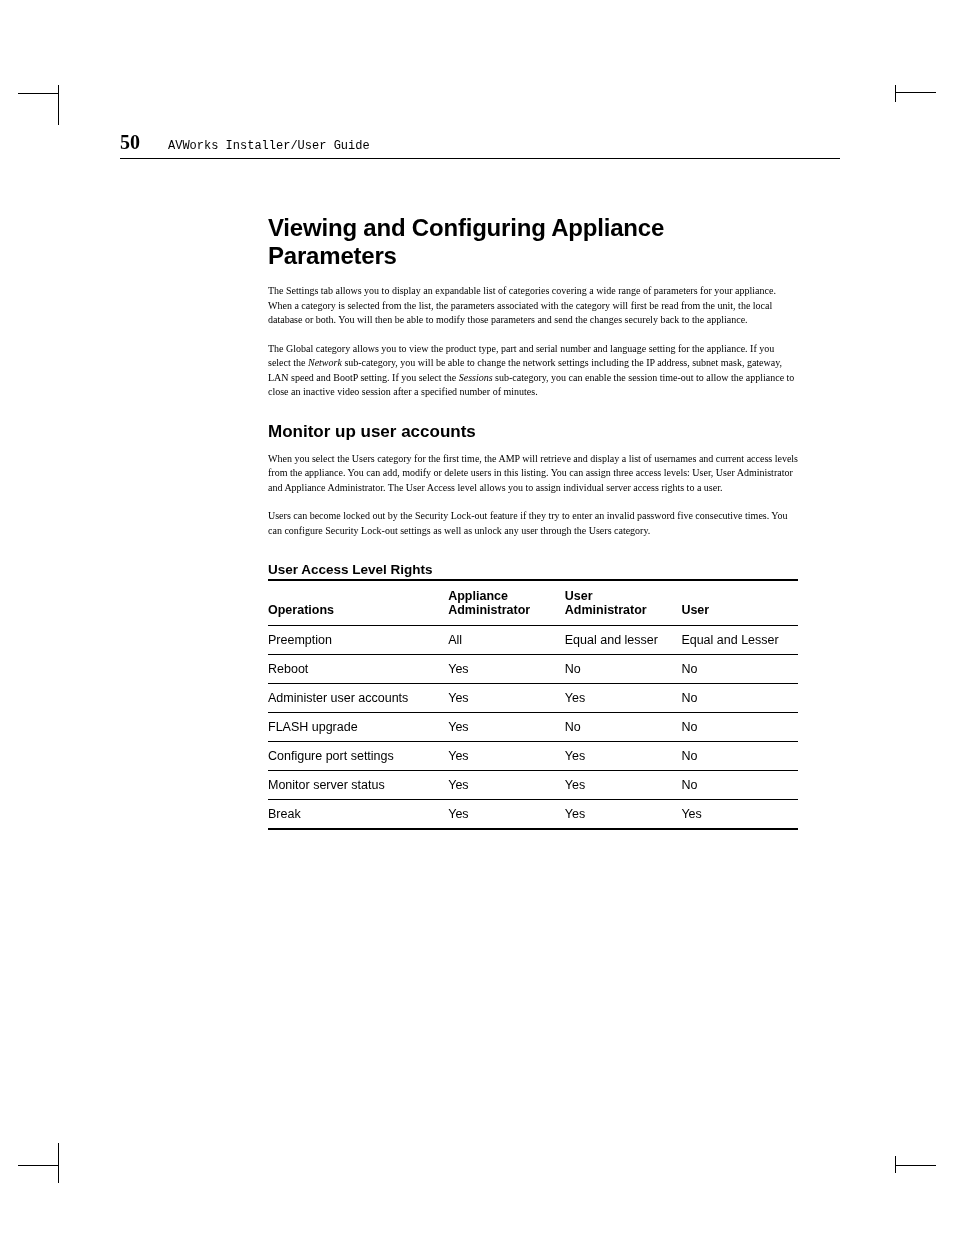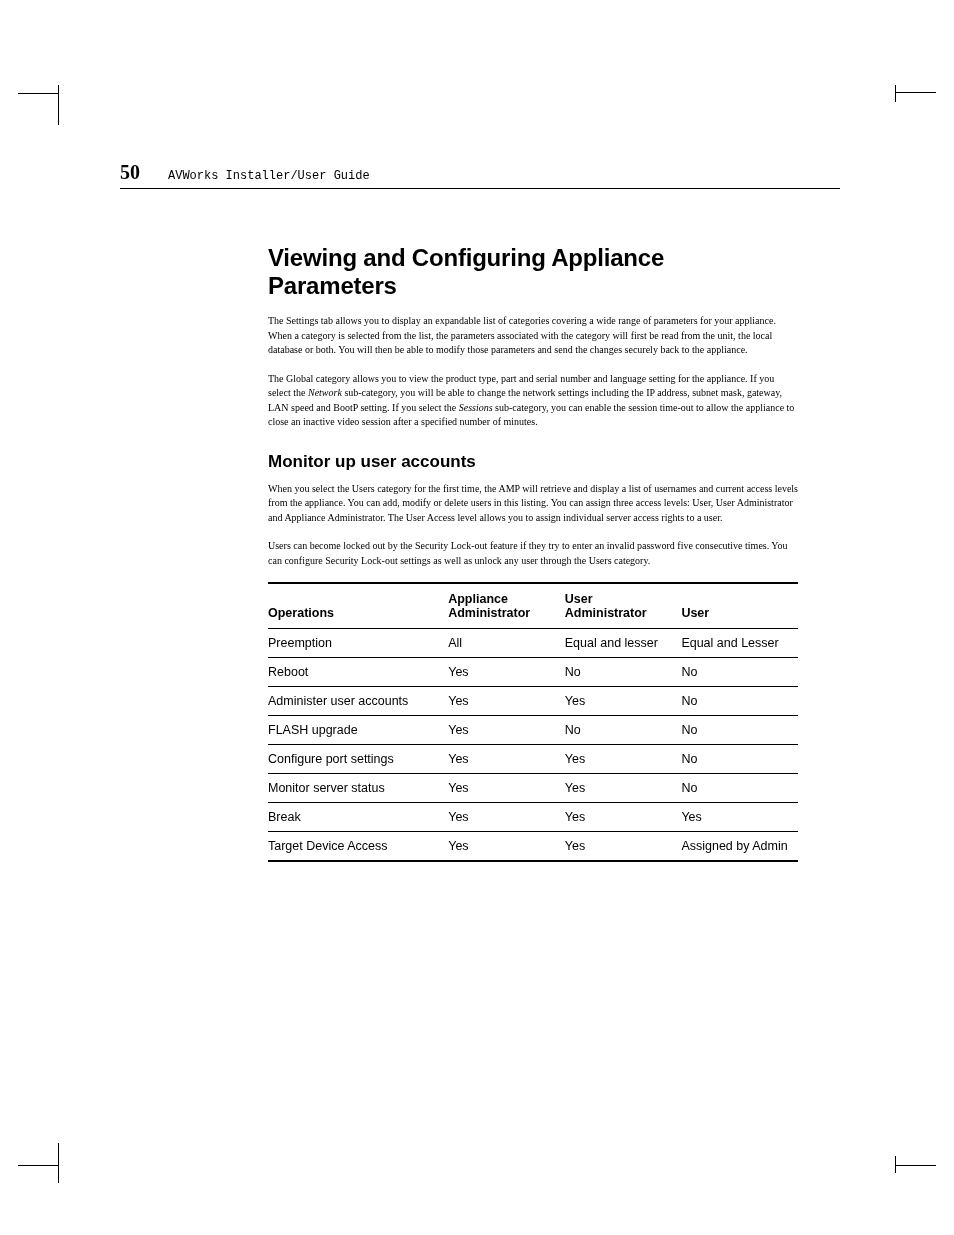--- a/index.html
+++ b/index.html
@@ -16,21 +16,21 @@
   .crop-tl-v { position: absolute; top: 85px; left: 58px; width: 1px; height: 40px; background: #000; }
   .crop-tr-h { position: absolute; top: 92px; right: 18px; width: 40px; height: 1px; background: #000; }
   .crop-tr-v { position: absolute; top: 85px; right: 58px; width: 1px; height: 17px; background: #000; }
   .crop-bl-h { position: absolute; bottom: 69px; left: 18px; width: 40px; height: 1px; background: #000; }
   .crop-bl-v { position: absolute; bottom: 52px; left: 58px; width: 1px; height: 40px; background: #000; }
   .crop-br-h { position: absolute; bottom: 69px; right: 18px; width: 40px; height: 1px; background: #000; }
   .crop-br-v { position: absolute; bottom: 62px; right: 58px; width: 1px; height: 17px; background: #000; }
 
   .page {
     position: absolute;
-    top: 161px;
+    top: 131px;
     left: 120px;
     width: 720px;
   }
   .header-row {
     display: flex;
     align-items: baseline;
     border-bottom: 1px solid #000;
     padding-bottom: 4px;
     margin-bottom: 55px;
   }
@@ -122,20 +122,21 @@
     <p>The Settings tab allows you to display an expandable list of categories covering a wide range of parameters for your appliance. When a category is selected from the list, the parameters associated with the category will first be read from the unit, the local database or both. You will then be able to modify those parameters and send the changes securely back to the appliance.</p>
 
     <p>
       <span>The Global category allows you to view the product type, part and serial number and language setting for the appliance. If you select the </span><span class="italic">Network</span><span> sub-category, you will be able to change the network settings including the IP address, subnet mask, gateway, LAN speed and BootP setting. If you select the </span><span class="italic">Sessions</span><span> sub-category, you can enable the session time-out to allow the appliance to close an inactive video session after a specified number of minutes.</span>
     </p>
 
     <h2>Monitor up user accounts</h2>
     <p>When you select the Users category for the first time, the AMP will retrieve and display a list of usernames and current access levels from the appliance. You can add, modify or delete users in this listing. You can assign three access levels: User, User Administrator and Appliance Administrator. The User Access level allows you to assign individual server access rights to a user.</p>
     <p>Users can become locked out by the Security Lock-out feature if they try to enter an invalid password five consecutive times. You can configure Security Lock-out settings as well as unlock any user through the Users category.</p>
 
+    <div class="table-title">User Access Level Rights</div>
     <table>
       <thead>
         <tr>
           <th class="col-op">Operations</th>
           <th class="col-aa">Appliance Administrator</th>
           <th class="col-ua">User Administrator</th>
           <th class="col-u">User</th>
         </tr>
       </thead>
       <tbody>
@@ -174,22 +175,16 @@
           <td>Yes</td>
           <td>Yes</td>
           <td>No</td>
         </tr>
         <tr>
           <td>Break</td>
           <td>Yes</td>
           <td>Yes</td>
           <td>Yes</td>
         </tr>
-        <tr>
-          <td>Target Device Access</td>
-          <td>Yes</td>
-          <td>Yes</td>
-          <td>Assigned by Admin</td>
-        </tr>
       </tbody>
     </table>
   </div>
 </div>
 
 </body></html>

